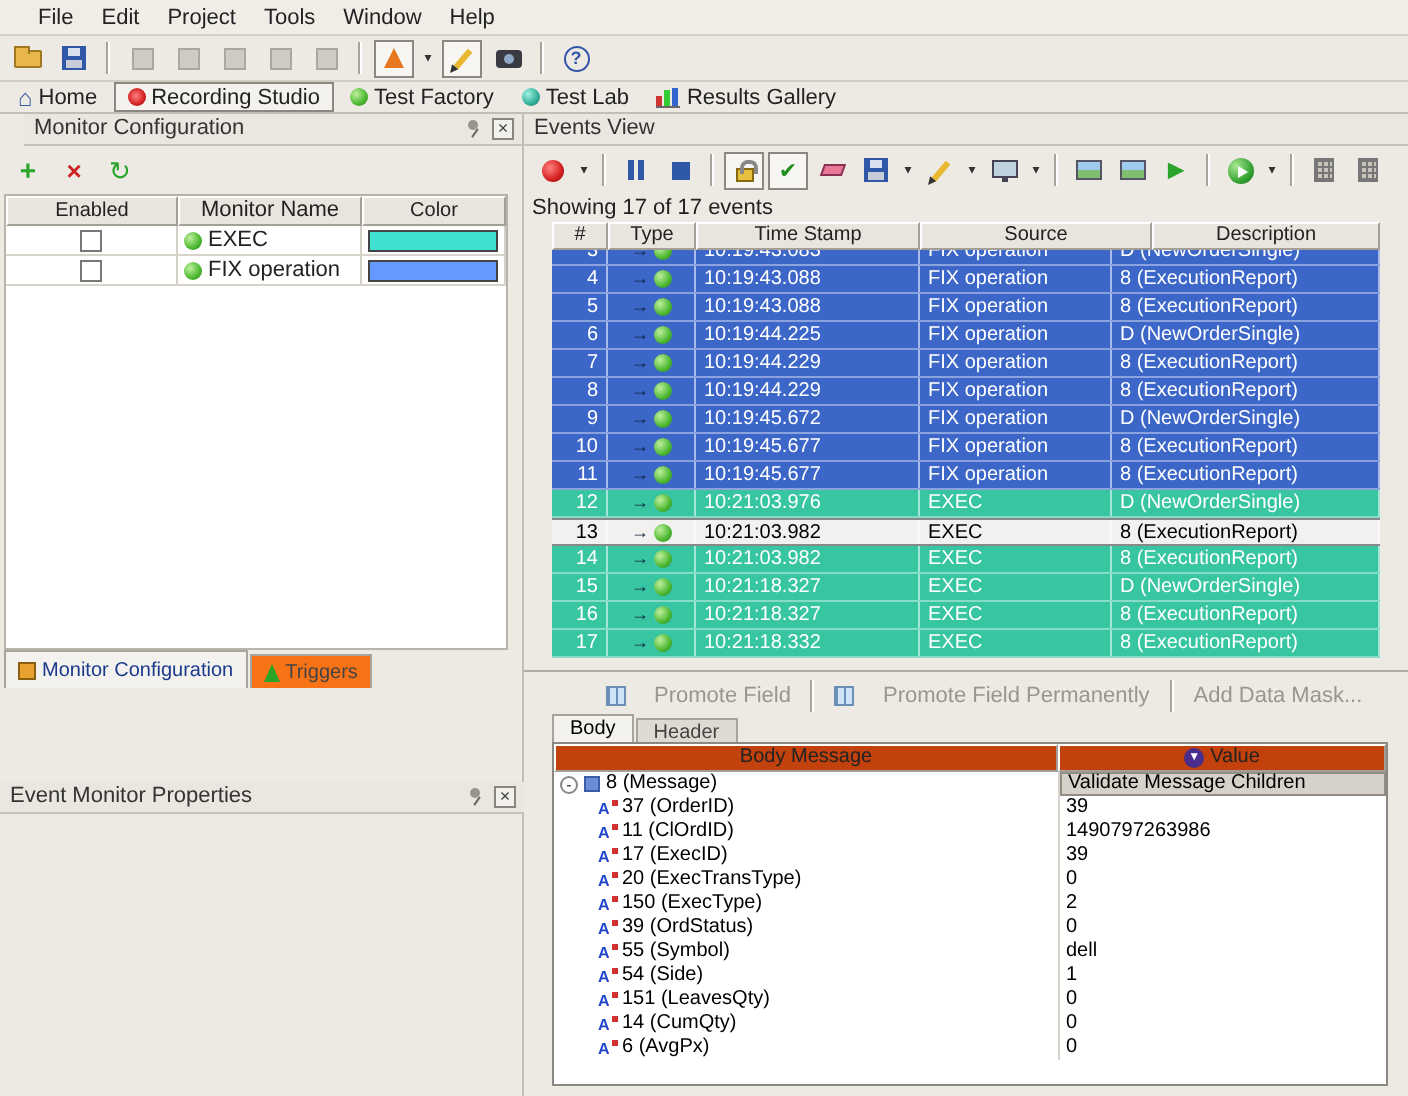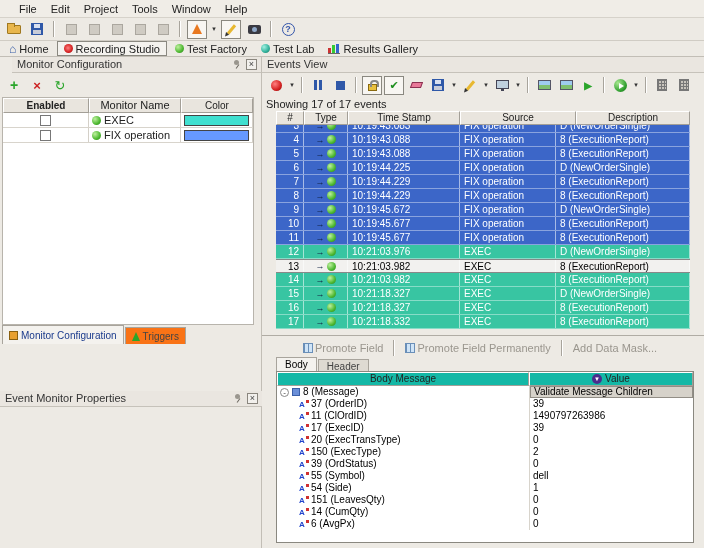--- a/index.html
+++ b/index.html
@@ -96,21 +96,21 @@
 
   
   #left-panel { position:absolute; left:0; top:57px; width:262px; height:491px; background:#EDEAE4; border-right:1px solid #C2BEB6;padding-left:12px; }
   #left-toolbar { position:absolute; left:0; top:16px; width:262px; height:24px; display:flex; align-items:center; gap:3px; padding-left:4px; }
   #mc-table { position:absolute; left:2px; top:40px; width:252px; height:228px; background:#fff; border:1px solid #B8B4AC; }
   .mc-hrow { display:flex; height:15px; }
   .mc-th { background:#E9E5DE; border:1px solid; border-color:#FFF #A39F97 #A39F97 #FFF;
            font-size:10px; text-align:center; line-height:13px; }
   .mc-row { display:flex; height:15px; border-bottom:1px solid #D8D4CC; }
   .mc-cell { border-right:1px solid #D4D0C8; display:flex; align-items:center; }
-  .w-en { width:86px; justify-content:center;font-weight:bold; }
+  .w-en { width:86px; justify-content:center; }
   .w-nm { width:92px; gap:3px; padding-left:3px; font-size:11px; }
   .w-cl { width:72px; padding:0 3px; }
   .swatch { width:100%; height:11px; border:1px solid #444; }
   #left-tabs { position:absolute; left:2px; top:268px; height:19px; display:flex; align-items:flex-end; gap:1px; }
   .ltab { display:flex; align-items:center; gap:3px; padding:0 6px; height:17px; font-size:10px;
           border:1px solid #A8A49C; border-bottom:none; background:#f97316; color:#444; }
   .ltab.sel { background:#F4F2EE; color:#1A3A8C; height:19px; }
   #props-title { position:absolute; left:0; top:290px; width:262px;margin-top:44px; }
 
   
@@ -132,30 +132,30 @@
   .row > div { border-right:1px solid rgba(255,255,255,.55); }
   .c-num  { width:28px; text-align:right; padding-right:4px; }
   .c-type { width:44px; display:flex; justify-content:center; align-items:center; gap:2px; }
   .c-time { width:112px; padding-left:4px; }
   .c-src  { width:96px; padding-left:4px; }
   .c-desc { flex:1; padding-left:4px; }
 
   
   #detail { position:absolute; left:0; top:278px; width:442px; height:213px; background:#EDEAE4; border-top:1px solid #B0ACA4; }
   #d-buttons { position:absolute; left:38px; top:4px; height:16px; display:flex; align-items:center; gap:4px; }
-  .dbtn { display:flex; align-items:center; gap:2px; color:#9A968E; font-size:11px; padding:0 3px; }
+  .dbtn { display:flex; align-items:center; gap:14px; color:#9A968E; font-size:11px; padding:0 3px; }
   .i-promote { width:10px; height:10px; background:#CFE4F7; border:1px solid #6A8FB8;
                background-image:linear-gradient(90deg,#6A8FB8 1px, transparent 1px); background-size:4px 10px; }
   #d-tabs { position:absolute; left:14px; top:21px; height:15px; display:flex; align-items:flex-end; gap:1px; }
   .dtab { padding:0 8px; height:13px; line-height:13px; font-size:10px; border:1px solid #A8A49C; border-bottom:none;
           background:#DEDAD2; color:#444; }
   .dtab.sel { background:#F4F2EE; color:#000; height:15px; }
   #d-box { position:absolute; left:14px; top:35px; width:418px; height:172px; background:#fff; border:1px solid #8A8880; }
   .d-hrow { display:flex; height:14px; }
-  .d-th { background:#14b8a6; border:1px solid; border-color:#FFF #A39F97 #A39F97 #FFF; font-size:10px;
+  .d-th { background:#c2410c; border:1px solid; border-color:#FFF #A39F97 #A39F97 #FFF; font-size:10px;
           line-height:12px; display:flex; align-items:center; justify-content:center; gap:3px; }
   .d-th1 { width:252px; } .d-th2 { flex:1; }
   .trow { display:flex; height:12px; line-height:12px; font-size:10px; color:#000; }
   .tlabel { width:252px; display:flex; align-items:center; gap:3px; padding-left:22px; }
   .trow.root .tlabel { padding-left:3px; }
   .tval { flex:1; border-left:1px solid #D8D4CC; padding-left:3px; display:flex; align-items:center; }
   .tval-inner { white-space:nowrap; }
   .trow.root .tval { padding:0; }
   .trow.root .tval-inner { background:#D6D2CA; border:1px solid #928E86; width:100%; height:12px; line-height:10px; padding:0 3px; }
   .trow:not(.root) .i-exp, .trow:not(.root) .i-node { display:none; }

